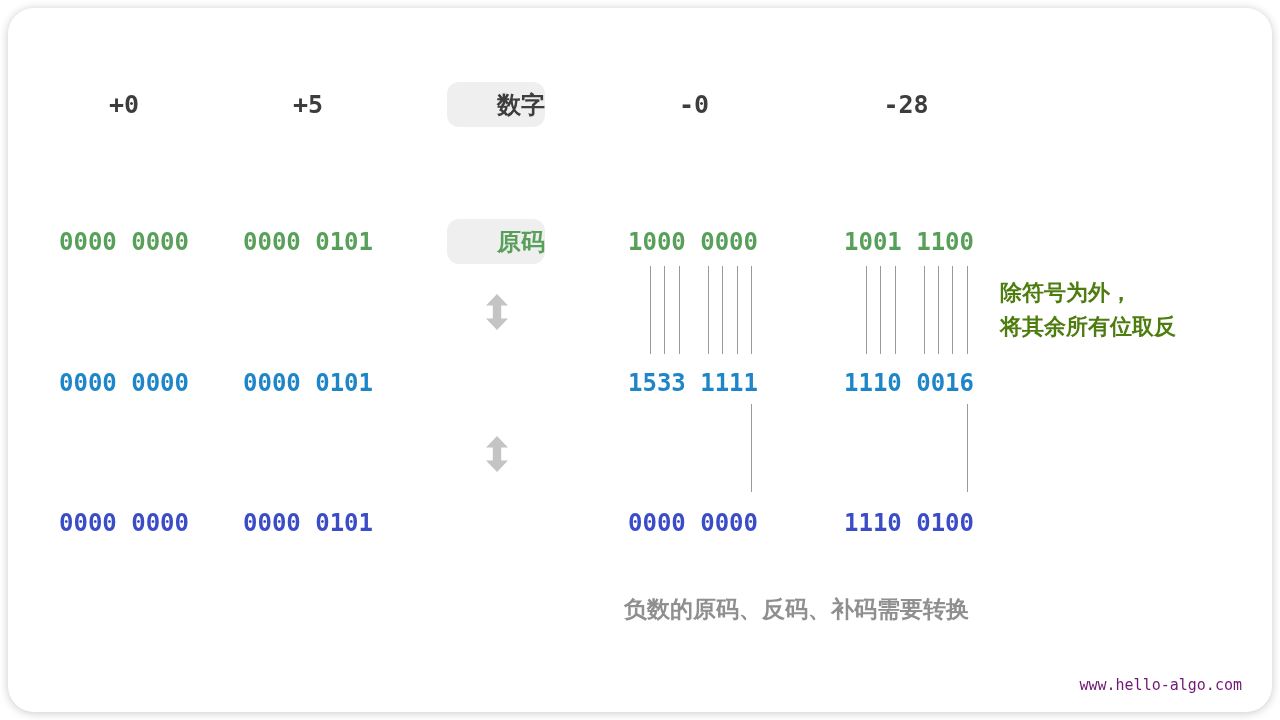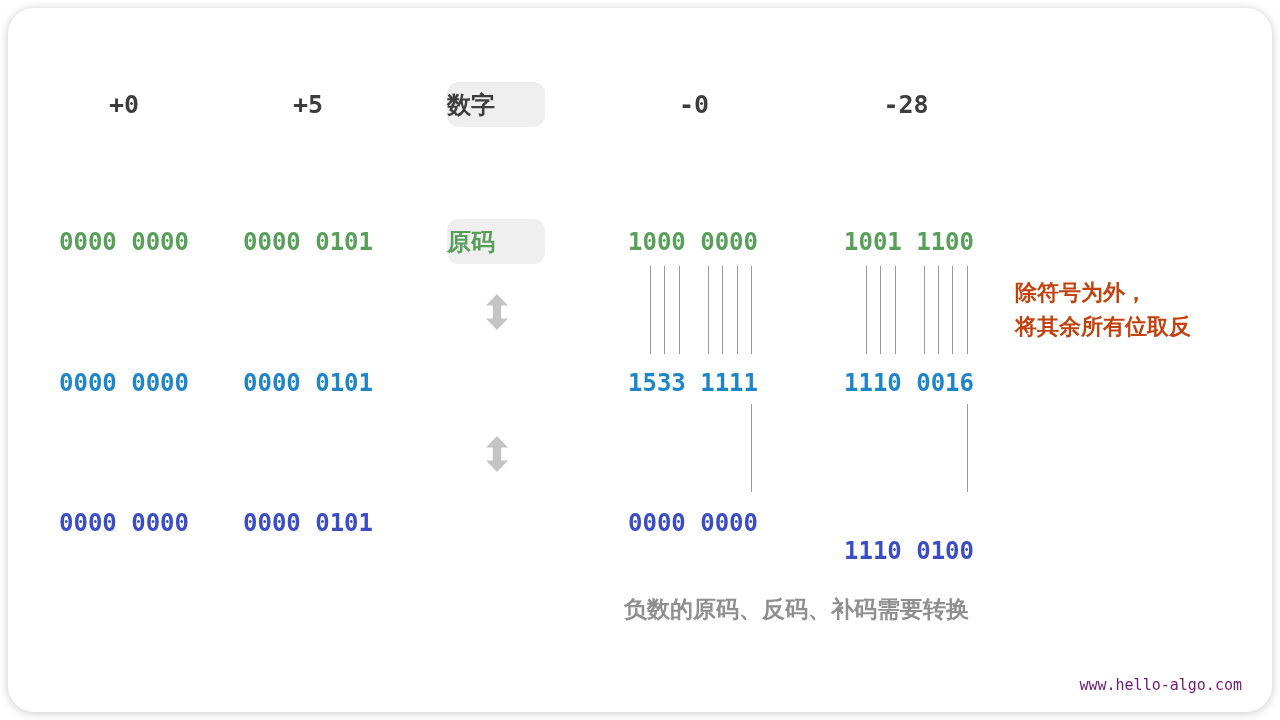--- a/index.html
+++ b/index.html
@@ -10,31 +10,31 @@
   .layer{position:absolute;inset:0;}
 
   .mono{font-family:"DejaVu Sans Mono","Liberation Mono",monospace;font-weight:bold;}
   .num{position:absolute;transform:translateX(-50%);font-size:25px;color:#3d3d3d;white-space:pre;}
   .bin{position:absolute;transform:translateX(-50%);font-size:24px;white-space:pre;}
   .green{color:#58a05a;}
   .blue{color:#1e86c8;}
   .indigo{color:#3b4dc6;}
 
   .labelbox{position:absolute;left:447px;width:98px;height:45px;background:#efefef;
-            border-radius:12px;display:flex;align-items:center;justify-content:flex-start;
+            border-radius:12px;display:flex;align-items:center;justify-content:flex-end;
             font-size:24px;font-weight:bold;}
   .labelbox.dark{color:#3d3d3d;}
 
   .tick{position:absolute;width:1px;background:#9a9a9a;}
   .tick.short{top:266px;height:88px;}
   .tick.long{top:404px;height:88px;}
 
   .arrow{position:absolute;left:486px;width:22px;height:36px;}
 
-  .note{position:absolute;font-size:22px;font-weight:bold;color:#c2410c;line-height:34px;white-space:pre-line;margin-left:15px;}
+  .note{position:absolute;font-size:22px;font-weight:bold;color:#4d7c0f;line-height:34px;white-space:pre-line;}
   .caption{position:absolute;top:594px;font-size:23px;font-weight:bold;color:#8f8f8f;white-space:pre;}
   .watermark{position:absolute;right:38px;top:676px;font-size:15px;font-weight:normal;
              color:#701a75;font-family:"DejaVu Sans Mono","Liberation Mono",monospace;}
 </style>
 </head>
 <body>
 
 <div class="stage">
   <div class="card"></div>
   <div class="layer">
@@ -87,19 +87,19 @@
     <div class="tick long" style="left:967px"></div>
 
     <svg class="arrow" style="top:436px" viewBox="0 0 22 36">
       <path d="M11 0 L22 11.5 L15.2 11.5 L15.2 24.5 L22 24.5 L11 36 L0 24.5 L6.8 24.5 L6.8 11.5 L0 11.5 Z" fill="#c4c4c4"></path>
     </svg>
 
 
     <div class="bin mono indigo" style="left:124px;top:509px">0000 0000</div>
     <div class="bin mono indigo" style="left:308px;top:509px">0000 0101</div>
     <div class="bin mono indigo" style="left:693px;top:509px">0000 0000</div>
-    <div class="bin mono indigo" style="left:909px;top:537px">1110 0100</div>
+    <div class="bin mono indigo" style="left:909px;top:509px">1110 0100</div>
 
     <div class="caption" style="left:624px">负数的原码、反码、补码需要转换</div>
 
     <div class="watermark">www.hello-algo.com</div>
   </div>
 </div>
 
 </body></html>

